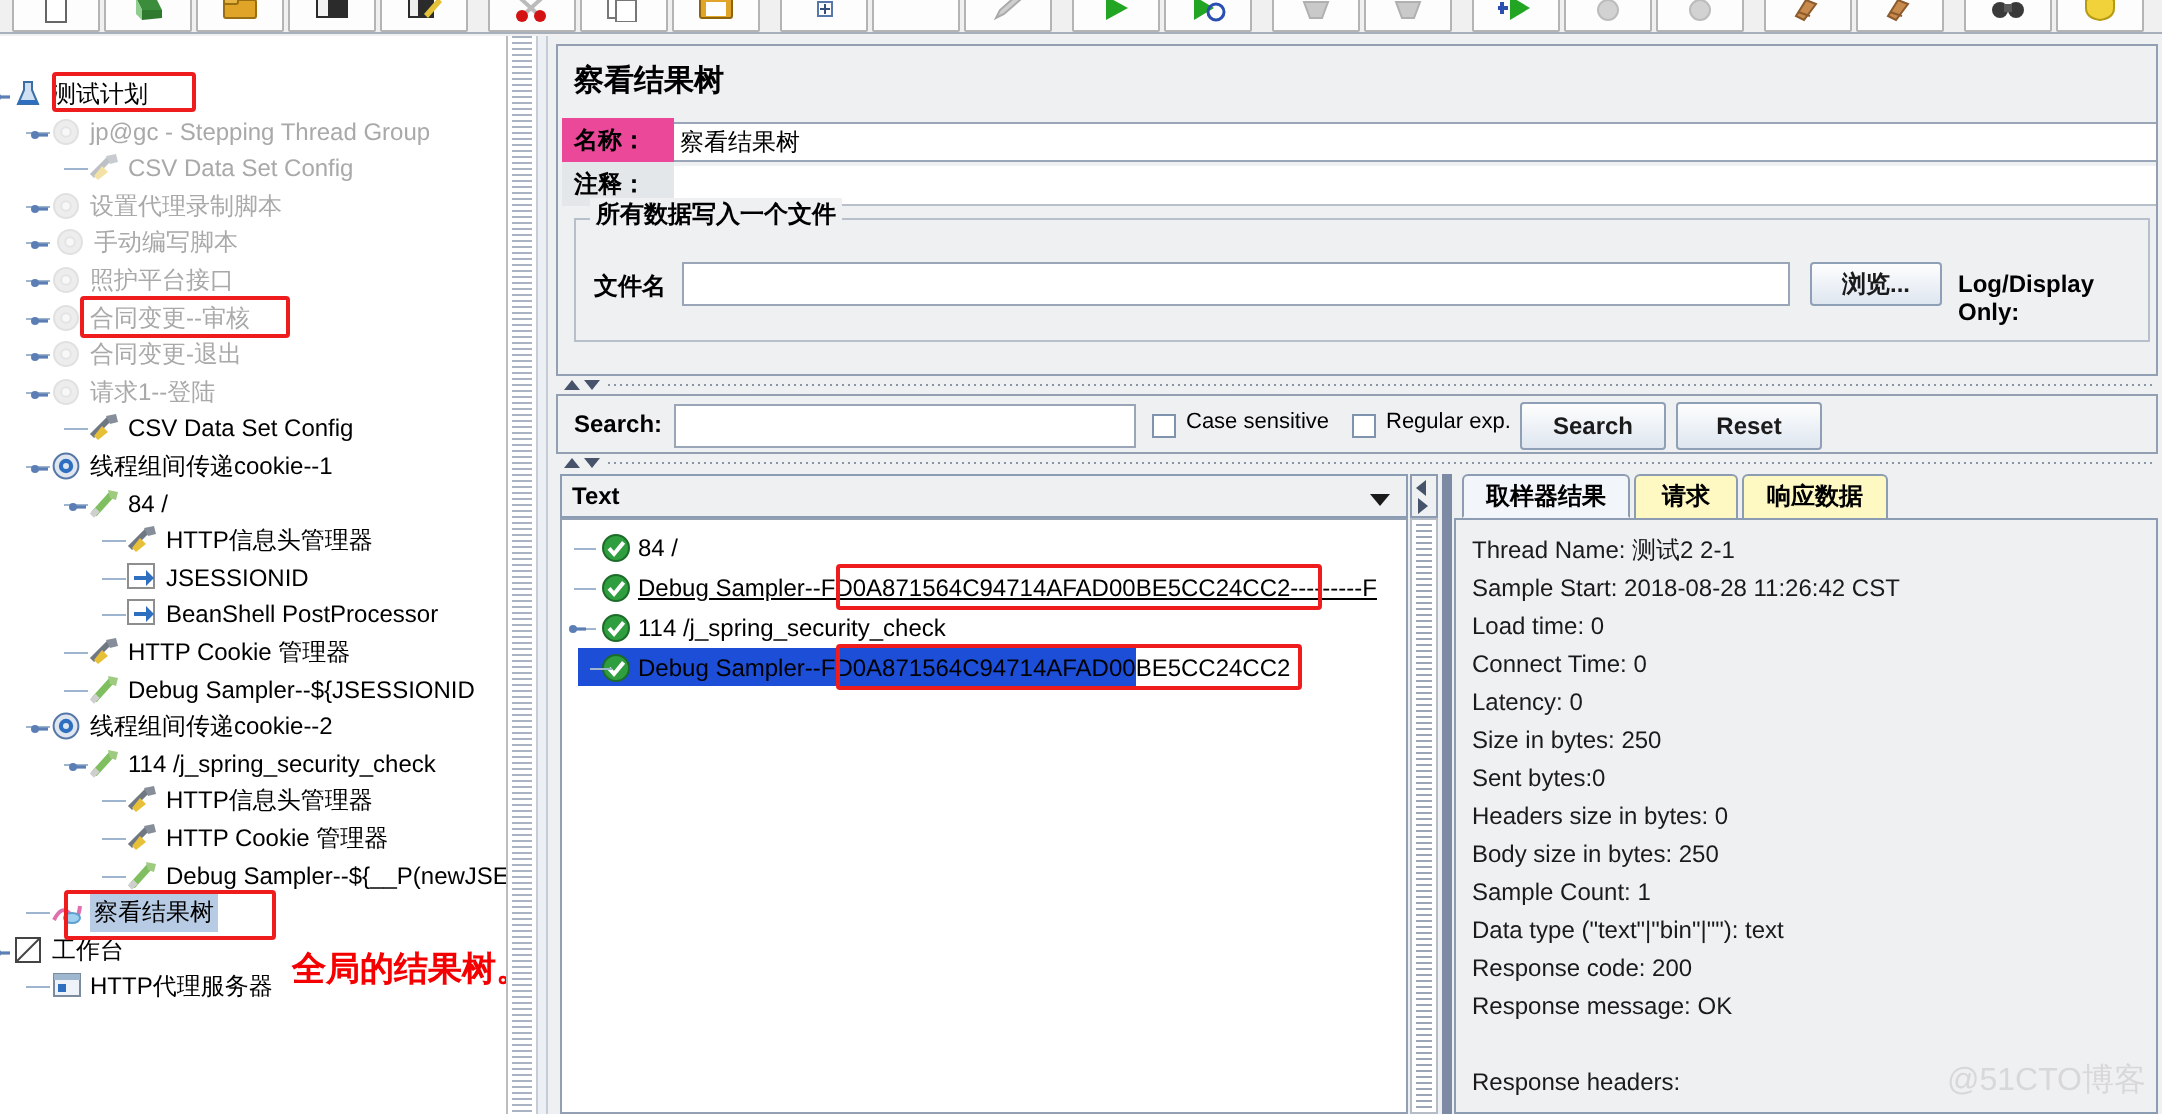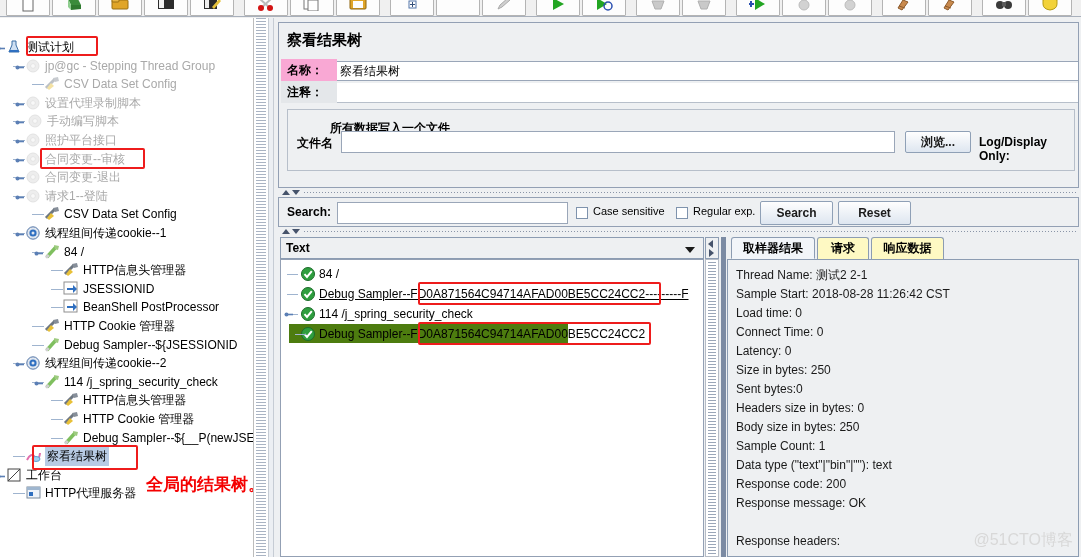--- a/index.html
+++ b/index.html
@@ -60,21 +60,21 @@
   .splitbar{position:absolute;height:9px;background:#eef0f2;}
   .tri{width:0;height:0;display:inline-block;}
   .tri-up{border-left:4px solid transparent;border-right:4px solid transparent;border-bottom:5px solid #46536b;}
   .tri-dn{border-left:4px solid transparent;border-right:4px solid transparent;border-top:5px solid #46536b;}
 
   
   #restree{position:absolute;background:#fff;border:1px solid #93a0b4;box-sizing:border-box;overflow:hidden;}
   .rrow{position:absolute;height:19px;left:0;right:0;display:flex;align-items:center;
         font-size:12px;white-space:nowrap;}
   .okico{width:14px;height:14px;margin-right:4px;flex:none;}
-  .rsel{background:#4d7c0f;}
+  .rsel{background:#1d4ed8;}
 
   
   .tab{position:absolute;height:22px;border:1px solid #8c9cb2;border-bottom:none;
        box-sizing:border-box;font-size:12px;font-weight:bold;display:flex;align-items:center;
        justify-content:center;border-radius:3px 3px 0 0;}
   .tab.active{background:#f2f5f9;border-bottom:1px solid #f2f5f9;}
   .tab.idle{background:#fef9c3;}
   .detbody{position:absolute;background:#eef0f2;border:1px solid #8c9cb2;box-sizing:border-box;
            overflow:hidden;}
   .detline{font-size:12px;color:#1a1a1a;line-height:19px;white-space:nowrap;}
@@ -493,32 +493,32 @@
 <div id="leftscroll">
     <div class="track"></div>
   </div>
 <div id="divider"></div>
 
 <div id="rightpane">
 
   <div class="panelbox" style="left:4px;top:4px;width:801px;height:166px;">
     <div class="title" style="position:absolute;left:8px;top:8px;">察看结果树</div>
 
-    <div style="position:absolute;left:2px;top:36px;width:56px;height:22px;background:#f9a8d4;display:flex;align-items:center;padding-left:6px;box-sizing:border-box;">
+    <div style="position:absolute;left:2px;top:36px;width:56px;height:22px;background:#ec4899;display:flex;align-items:center;padding-left:6px;box-sizing:border-box;">
       <span class="flab">名称：</span>
     </div>
     <div class="tfield" style="position:absolute;left:58px;top:38px;width:741px;height:20px;border-top:1px solid #9aa6b8;border-left:none;border-right:none;border-bottom:1px solid #9aa6b8;background:#fff;">察看结果树</div>
 
     <div style="position:absolute;left:2px;top:58px;width:56px;height:22px;background:#e4e7ea;display:flex;align-items:center;padding-left:6px;box-sizing:border-box;">
       <span class="flab">注释：</span>
     </div>
     <div class="tfield" style="position:absolute;left:58px;top:60px;width:741px;height:20px;border:none;border-bottom:1px solid #b7bfca;background:#fff;"></div>
 
     <div class="groupbox" style="left:8px;top:86px;width:788px;height:62px;"></div>
-    <div class="grouptitle" style="left:16px;top:97px;margin-left:32px;">所有数据写入一个文件</div>
+    <div class="grouptitle" style="left:16px;top:76px;">所有数据写入一个文件</div>
 
     <div class="flab" style="position:absolute;left:18px;top:112px;">文件名</div>
     <div class="tfield" style="position:absolute;left:62px;top:108px;width:554px;height:22px;"></div>
     <div class="jbtn" style="position:absolute;left:626px;top:108px;width:66px;height:22px;">浏览...</div>
     <div class="flab" style="position:absolute;left:700px;top:112px;">Log/Display Only:</div>
 
   </div>
 
   <div class="splitbar" style="left:4px;top:170px;width:801px;">
     <span class="tri tri-up" style="position:absolute;left:4px;top:2px;"></span>

